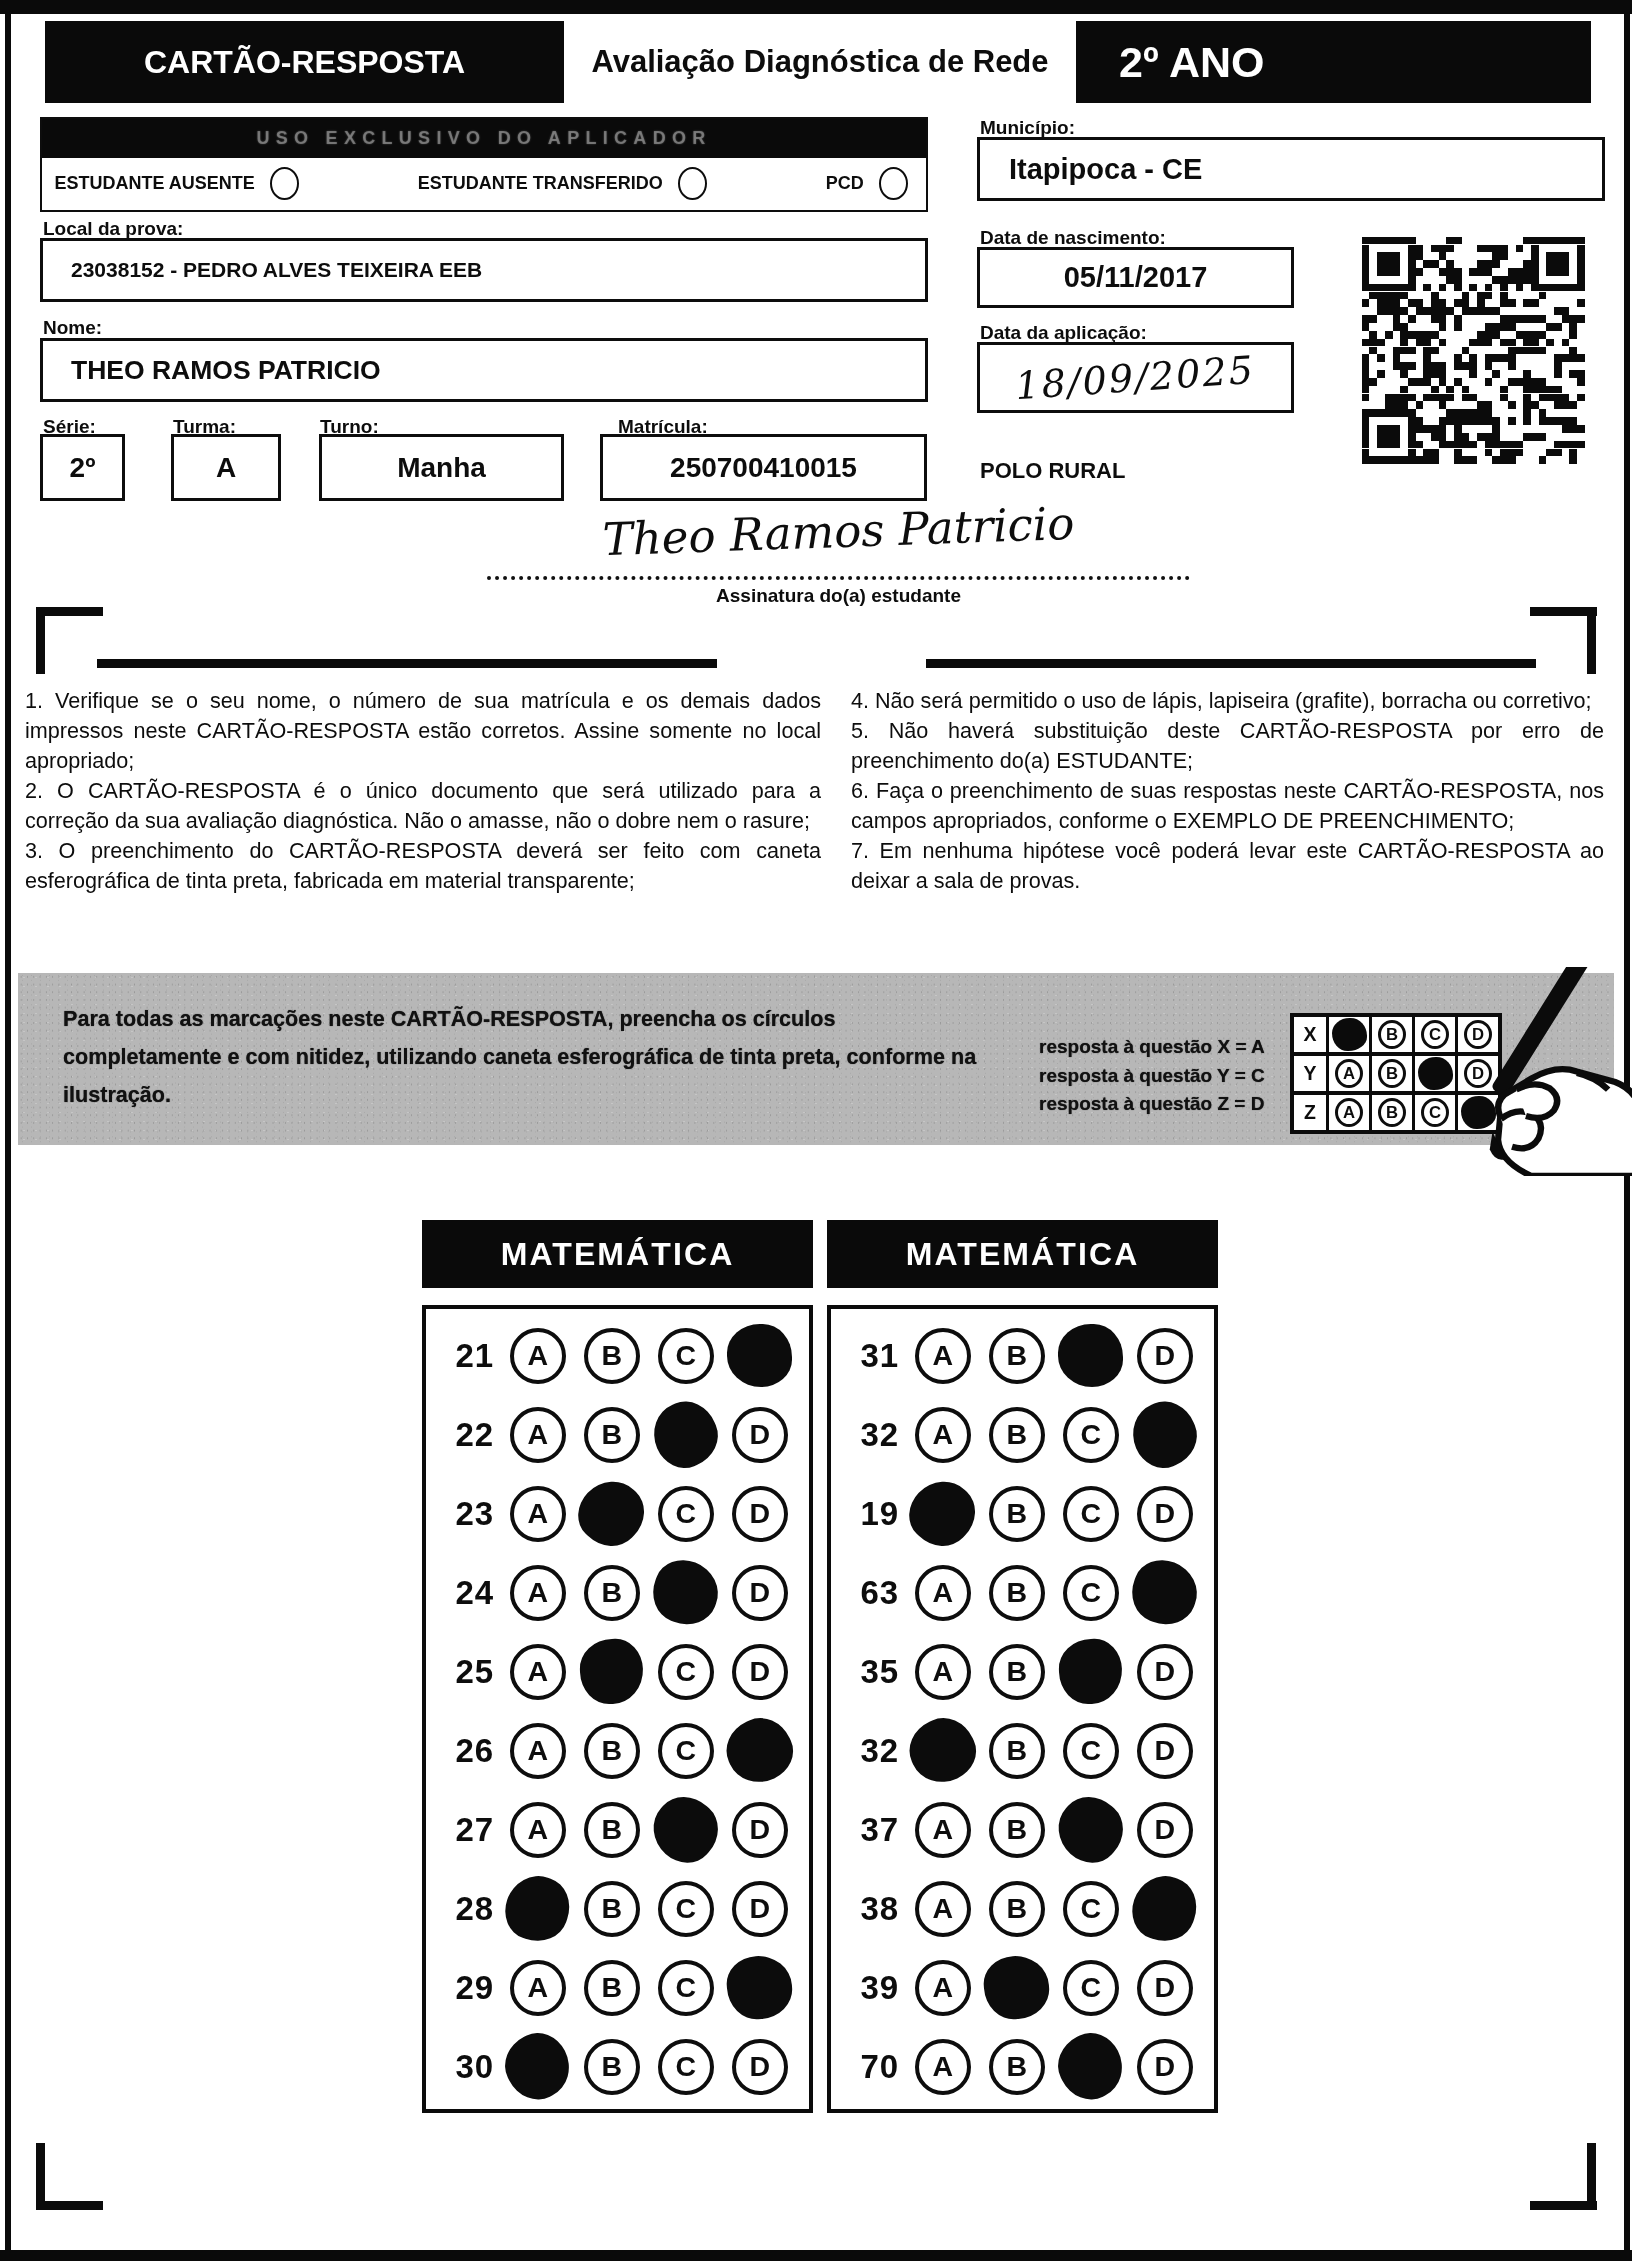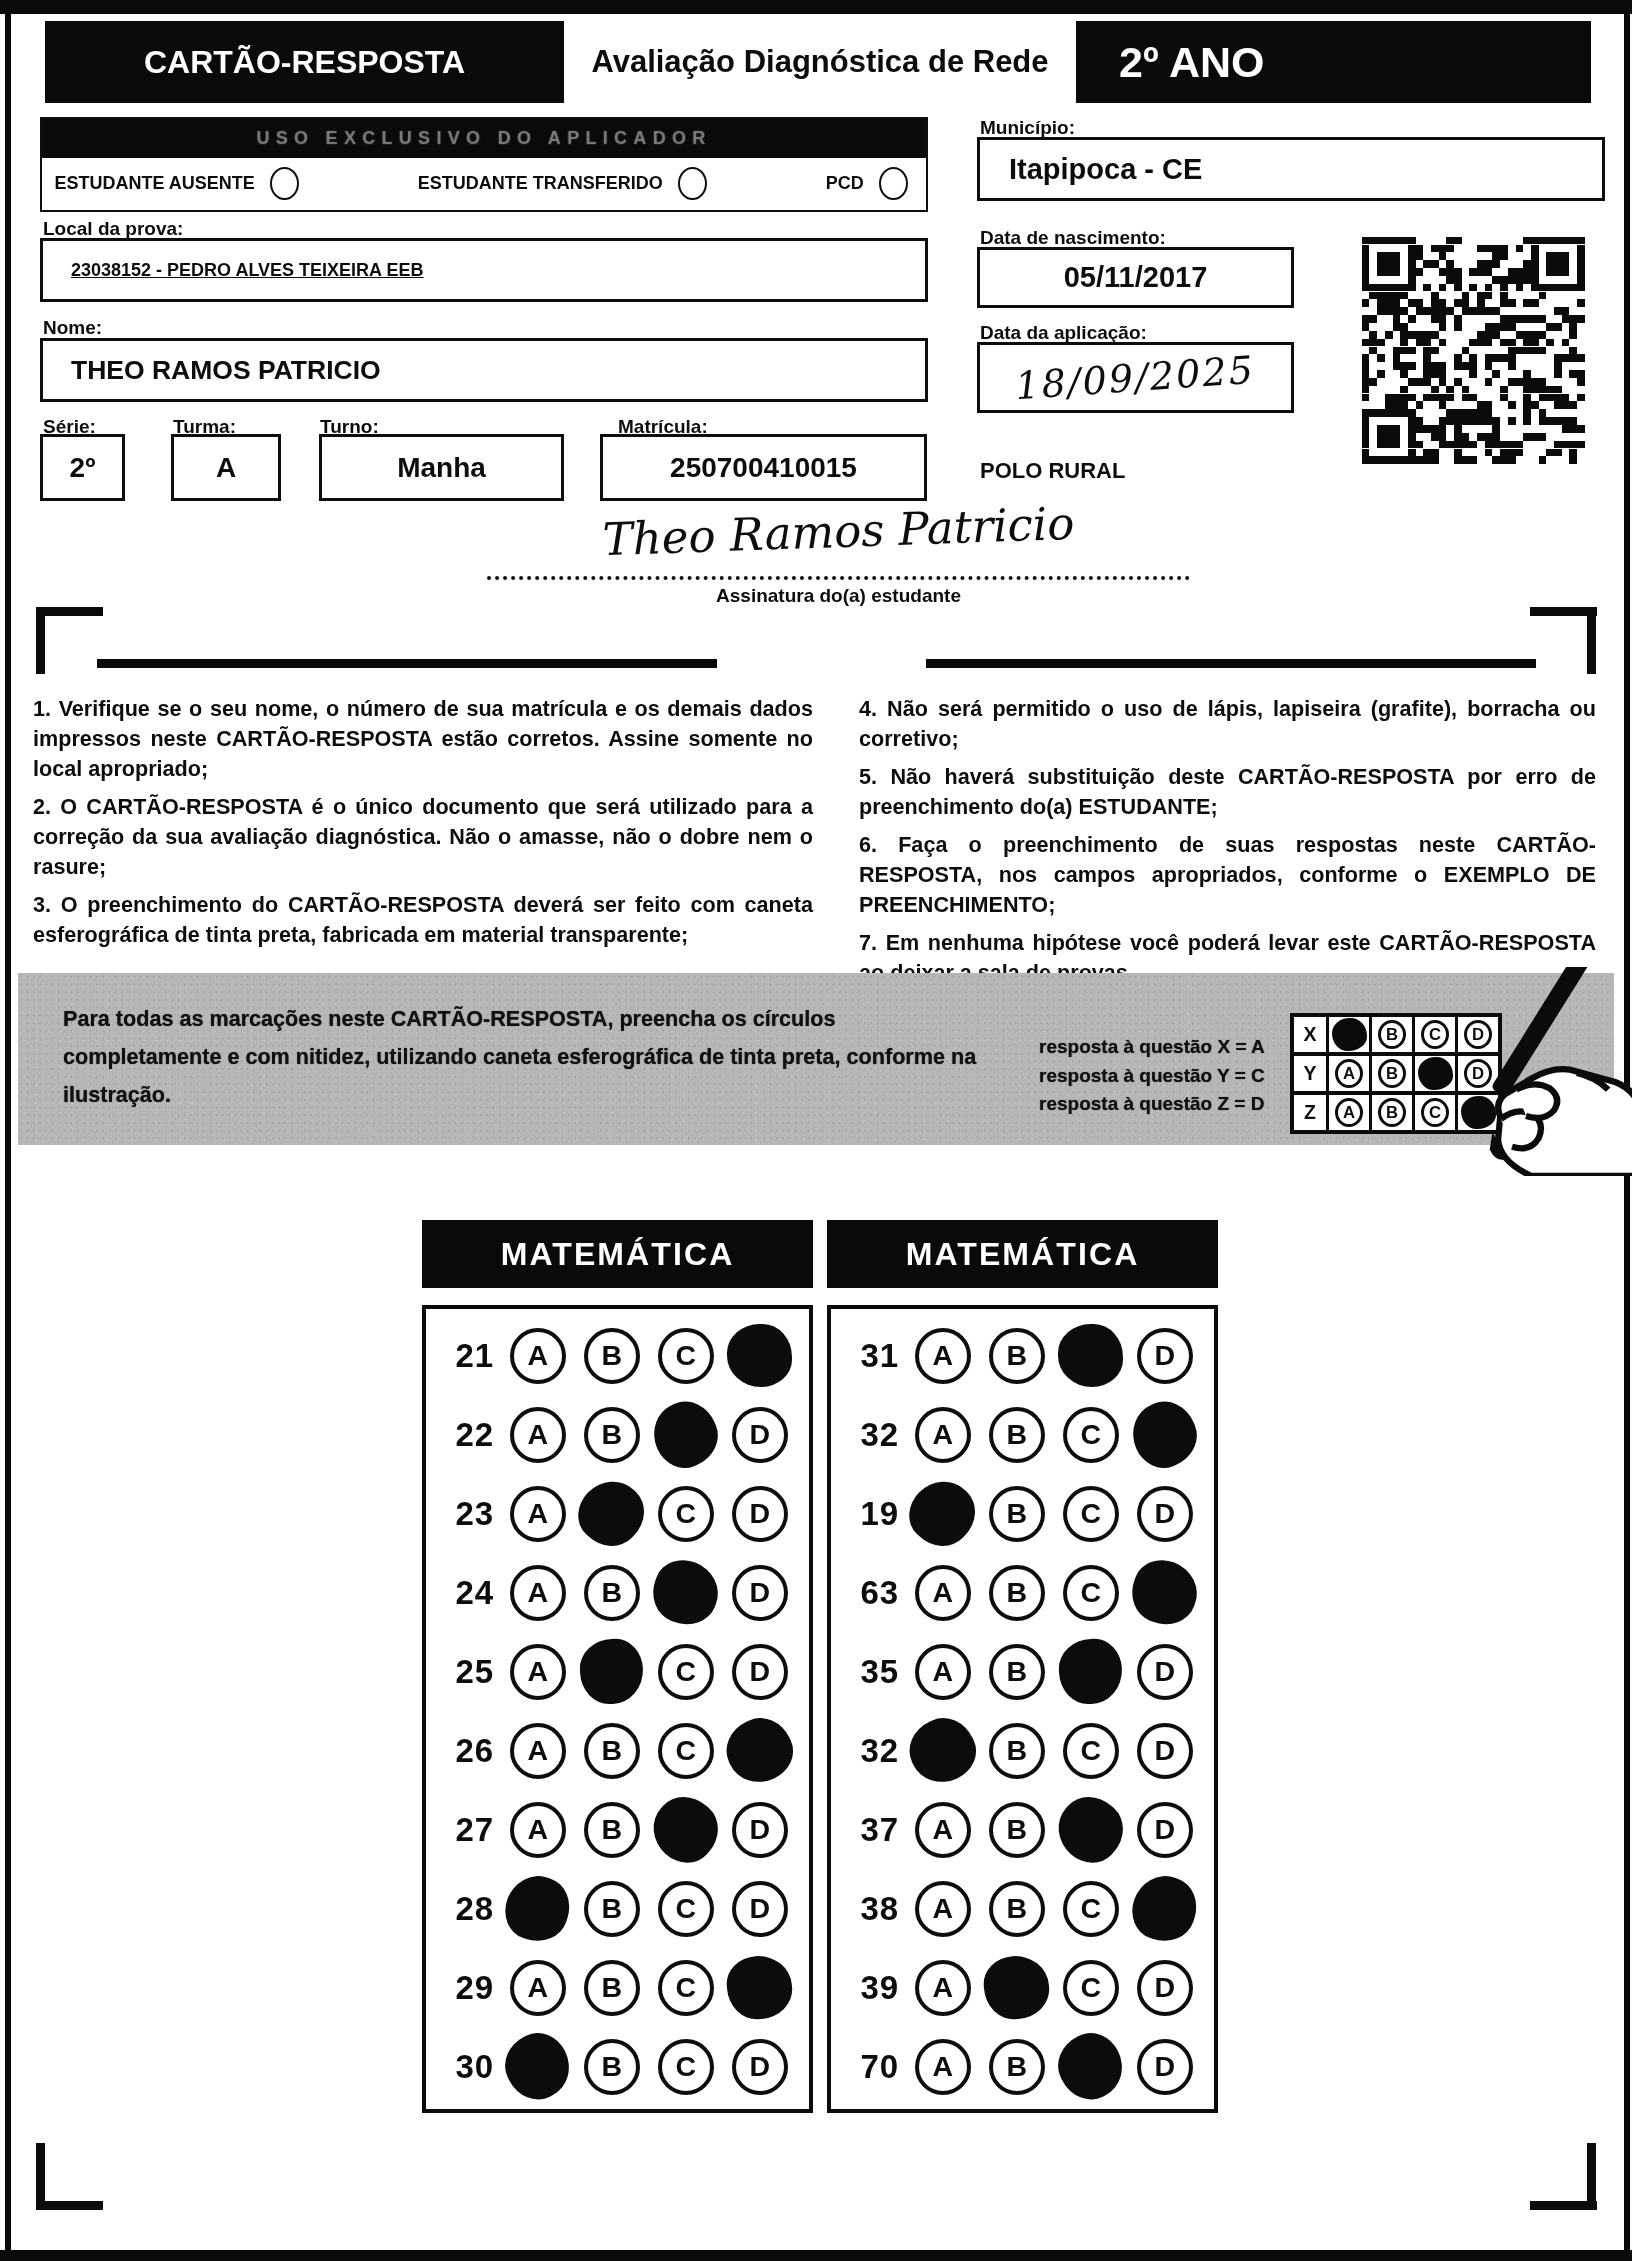--- a/index.html
+++ b/index.html
@@ -10,21 +10,21 @@
   .bbox{border:3.5px solid #0d0d0d;box-sizing:border-box;background:#fff;}
   .lbl{font-weight:bold;font-size:19px;}
   .val{font-weight:bold;font-size:28px;}
   .center{display:flex;align-items:center;justify-content:center;}
   .hdr{background:#0a0a0a;color:#fff;font-weight:bold;}
   .circle{width:29px;height:33px;border:2.8px solid #0d0d0d;border-radius:50%;box-sizing:border-box;background:#fff;}
   
   .strip{background:#0a0a0a;color:rgba(225,225,225,.38);font-weight:bold;font-size:18px;
          letter-spacing:6.3px;text-shadow:0 0 2.1px rgba(255,255,255,.25);}
   
-  .icol p{margin:8px;text-align:justify;font-weight:bold;font-size:21.6px;line-height:30px;}
+  .icol p{margin:0;text-align:justify;font-weight:normal;font-size:21.6px;line-height:30px;}
   
   .graybox{background-color:#b7b7b7;
     background-image:radial-gradient(#9a9a9a 0.8px,transparent 0.9px),
                      radial-gradient(#a8a8a8 0.7px,transparent 1px),
                      radial-gradient(#c6c6c6 0.8px,transparent 1.1px);
     background-size:6.3px 7.7px,9px 4.9px,12px 9px;}
   .graytext{font-weight:bold;font-size:21.6px;line-height:38px;color:#111;
             text-shadow:0 0 1px #333;}
   .legend{font-weight:bold;font-size:19px;line-height:28.5px;color:#111;text-shadow:0 0 1px #333;}
   
@@ -87,21 +87,21 @@
       </div>
       <div style="display:flex;align-items:center;gap:15.3px;">
         <span class="lbl" style="font-size:18px;">PCD</span>
         <span class="circle"></span>
       </div>
     </div>
   </div>
 
   <div class="abs lbl" style="left:43px;top:218px;">Local da prova:</div>
   <div class="abs bbox" style="left:40px;top:238px;width:888px;height:64px;display:flex;align-items:center;padding-left:28px;">
-    <span class="val" style="font-size:18px;text-decoration:underline;">23038152 - PEDRO ALVES TEIXEIRA EEB</span>
+    <span class="val" style="font-size:21px;">23038152 - PEDRO ALVES TEIXEIRA EEB</span>
   </div>
 
   <div class="abs lbl" style="left:43px;top:317px;">Nome:</div>
   <div class="abs bbox" style="left:40px;top:338px;width:888px;height:64px;display:flex;align-items:center;padding-left:28px;">
     <span class="val" style="font-size:26.5px;">THEO RAMOS PATRICIO</span>
   </div>
 
   <div class="abs lbl" style="left:43px;top:416px;">Série:</div>
   <div class="abs lbl" style="left:173px;top:416px;">Turma:</div>
   <div class="abs lbl" style="left:320px;top:416px;">Turno:</div>

